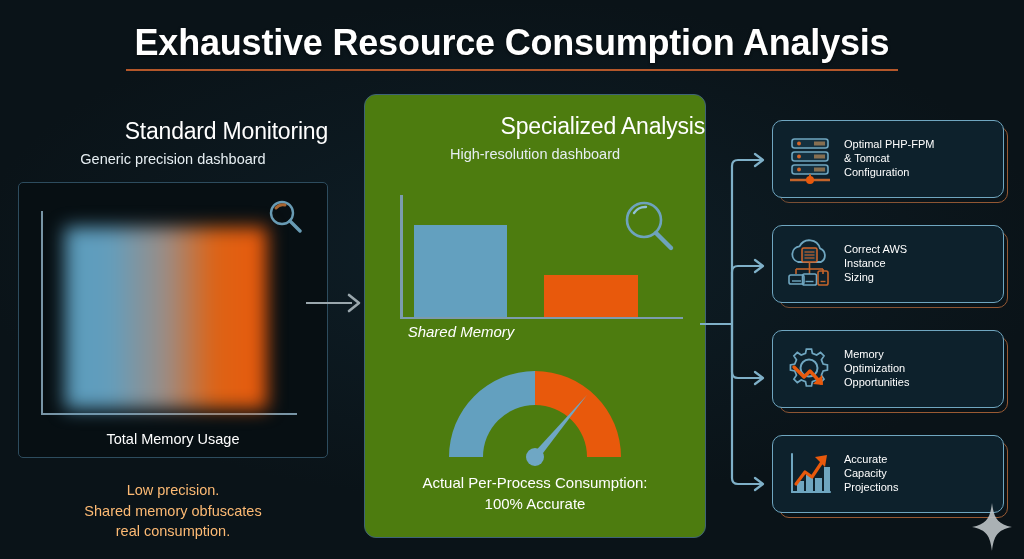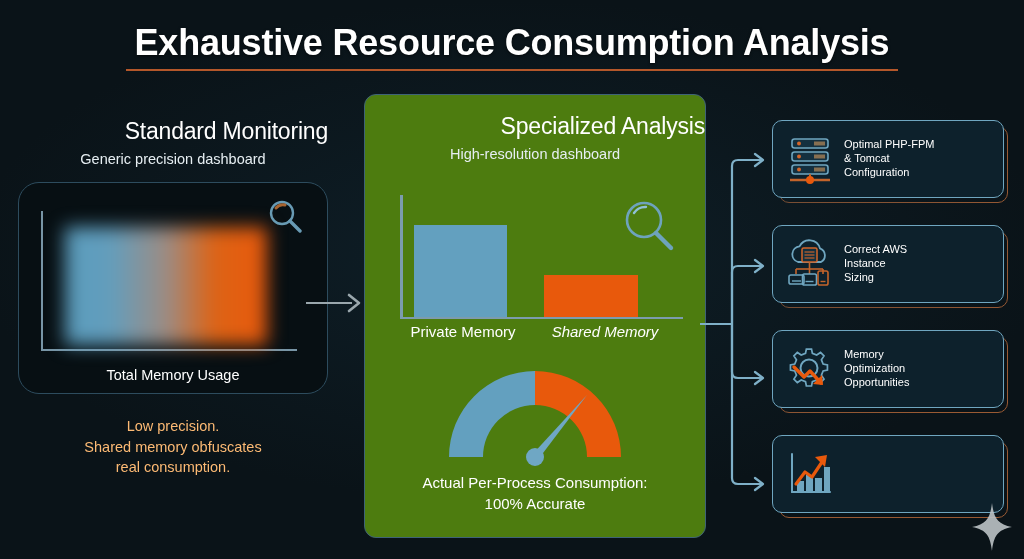--- a/index.html
+++ b/index.html
@@ -63,23 +63,23 @@
     letter-spacing: -0.2px;
   }
   .panel-h2 {
     font-size: 14.5px;
     text-align: center;
     color: #e6eef2;
     margin-top: 6px;
   }
   .left-card {
     margin-top: 15px;
-    height: 212px;
+    height: 276px;
     border: 1.5px solid #2d4c5e;
-    border-radius: 21px;
+    border-radius: 5px;
     background: #070f13;
     position: relative;
     overflow: hidden;
   }
   .blur-chart {
     position: absolute;
     left: 22px;
     top: 28px;
     right: 20px;
     bottom: 42px;
@@ -331,21 +331,20 @@
   </div>
 
   <div class="bars-area">
     <div class="bars-axis-v"></div>
     <div class="bars-axis-h"></div>
     <div class="bar bar-private"></div>
     <div class="bar bar-shared"></div>
   </div>
 
   <div class="bar-labels">
-    <span>Private Memory</span>
     <span>Shared Memory</span>
   </div>
 
   <svg class="mag-big" viewBox="0 0 60 60">
     <circle cx="25" cy="23" r="17" fill="none" stroke="#6ea3bd" stroke-width="2.6"></circle>
     <path d="M15 16 A13.5 13.5 0 0 1 27 10" fill="none" stroke="#8fc0d6" stroke-width="2.4" stroke-linecap="round"></path>
     <line x1="37" y1="36" x2="52" y2="51" stroke="#6ea3bd" stroke-width="4.4" stroke-linecap="round"></line>
   </svg>
 
   <div class="gauge-wrap">
@@ -476,18 +475,23 @@
         <g fill="#6fa6c0">
           <rect x="13" y="33" width="7" height="11"></rect>
           <rect x="22" y="27" width="7" height="17"></rect>
           <rect x="31" y="30" width="7" height="14"></rect>
           <rect x="40" y="19" width="6" height="25"></rect>
         </g>
         <path d="M12 36 L21 24 L28 29 L40 11" fill="none" stroke="#e8590c" stroke-width="3.2" stroke-linecap="round" stroke-linejoin="round"></path>
         <path d="M31 9 L43 7 L41 19 Z" fill="#e8590c"></path>
       </svg>
     </div>
+    <div class="card-text">
+      <div>Accurate</div>
+      <div>Capacity</div>
+      <div>Projections</div>
+    </div>
   </div>
 </div>
 
 <svg class="sparkle" viewBox="0 0 40 48">
   <path d="M20 0 C22 15 25 21 40 24 C25 27 22 33 20 48 C18 33 15 27 0 24 C15 21 18 15 20 0 Z" fill="#b9bfc2" opacity=".92"></path>
 </svg>
 
 </body></html>

